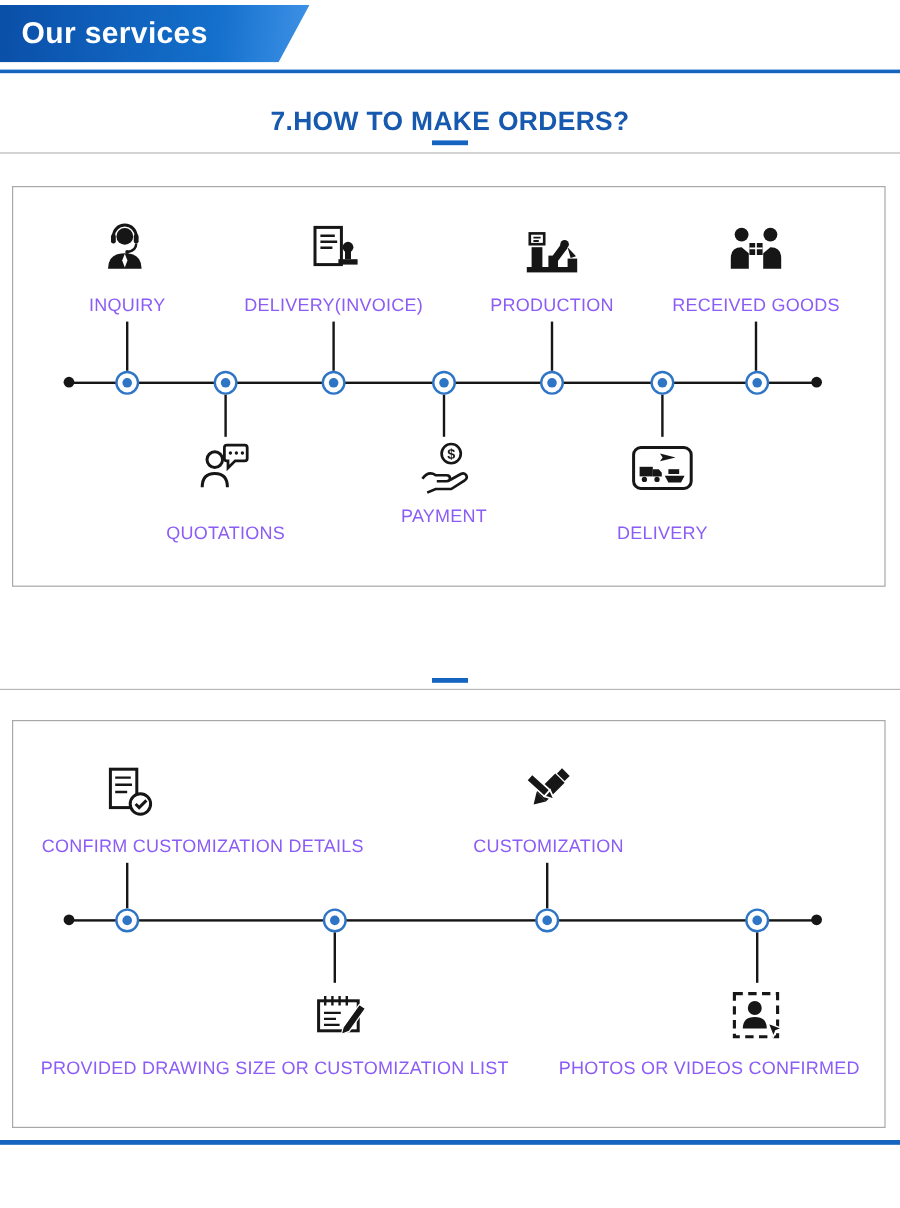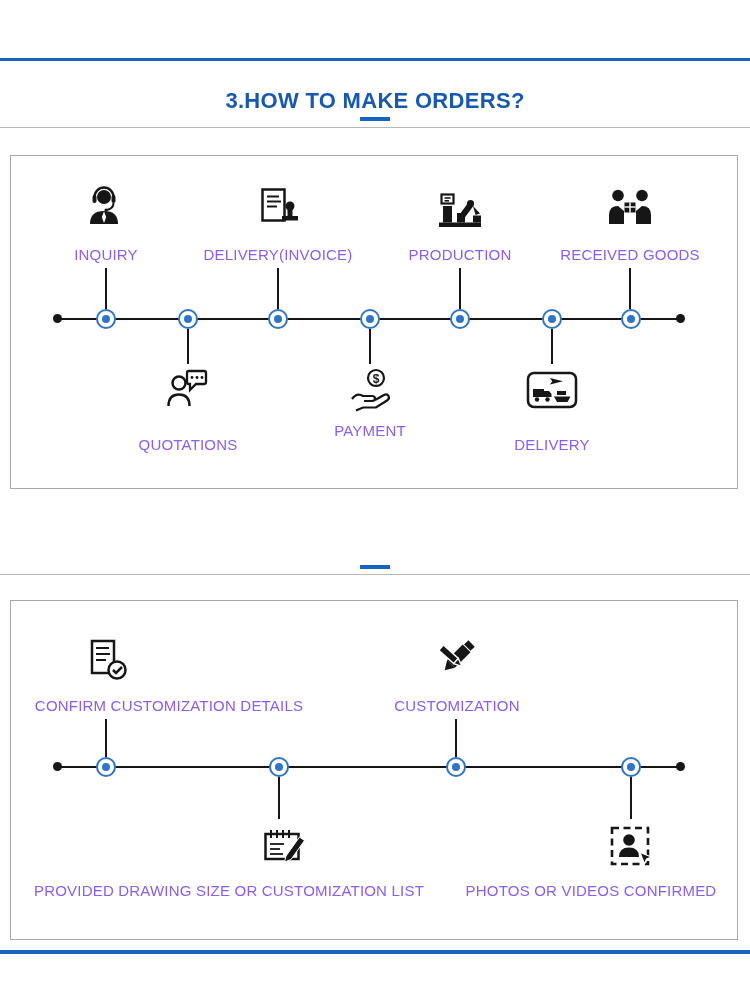--- a/index.html
+++ b/index.html
@@ -41,23 +41,26 @@
   .node{position:absolute;width:20px;height:20px;border:2.5px solid var(--node);
     background:#fff;border-radius:50%;box-sizing:border-box;
     display:flex;align-items:center;justify-content:center;}
   .node i{width:8px;height:8px;border-radius:50%;background:var(--node);display:block;}
 </style>
 </head>
 <body>
 
 <div class="page">
 
+  <div class="banner">
+    <span class="banner-title">Our services</span>
+  </div>
   <div class="rule-blue" style="top:58px"></div>
 
-  <div class="section-title" style="top:88px">3.HOW TO MAKE ORDERS?</div>
+  <div class="section-title" style="top:88px">7.HOW TO MAKE ORDERS?</div>
   <div class="title-underline" style="top:117px"></div>
   <div class="hairline" style="top:127px"></div>
 
   <div class="tl-box" style="top:155px;height:334px">
 
     <div class="icon" style="left:67px;top:26px">
       <svg width="56" height="56" viewBox="0 0 56 56">
         <circle cx="26" cy="15" r="7" fill="#161616"></circle>
         <path d="M12 42 q0 -13 14 -13 q14 0 14 13 z" fill="#161616"></path>
         <path d="M16.5 15 a9.5 9.5 0 0 1 19 0" fill="none" stroke="#161616" stroke-width="2.5"></path>

